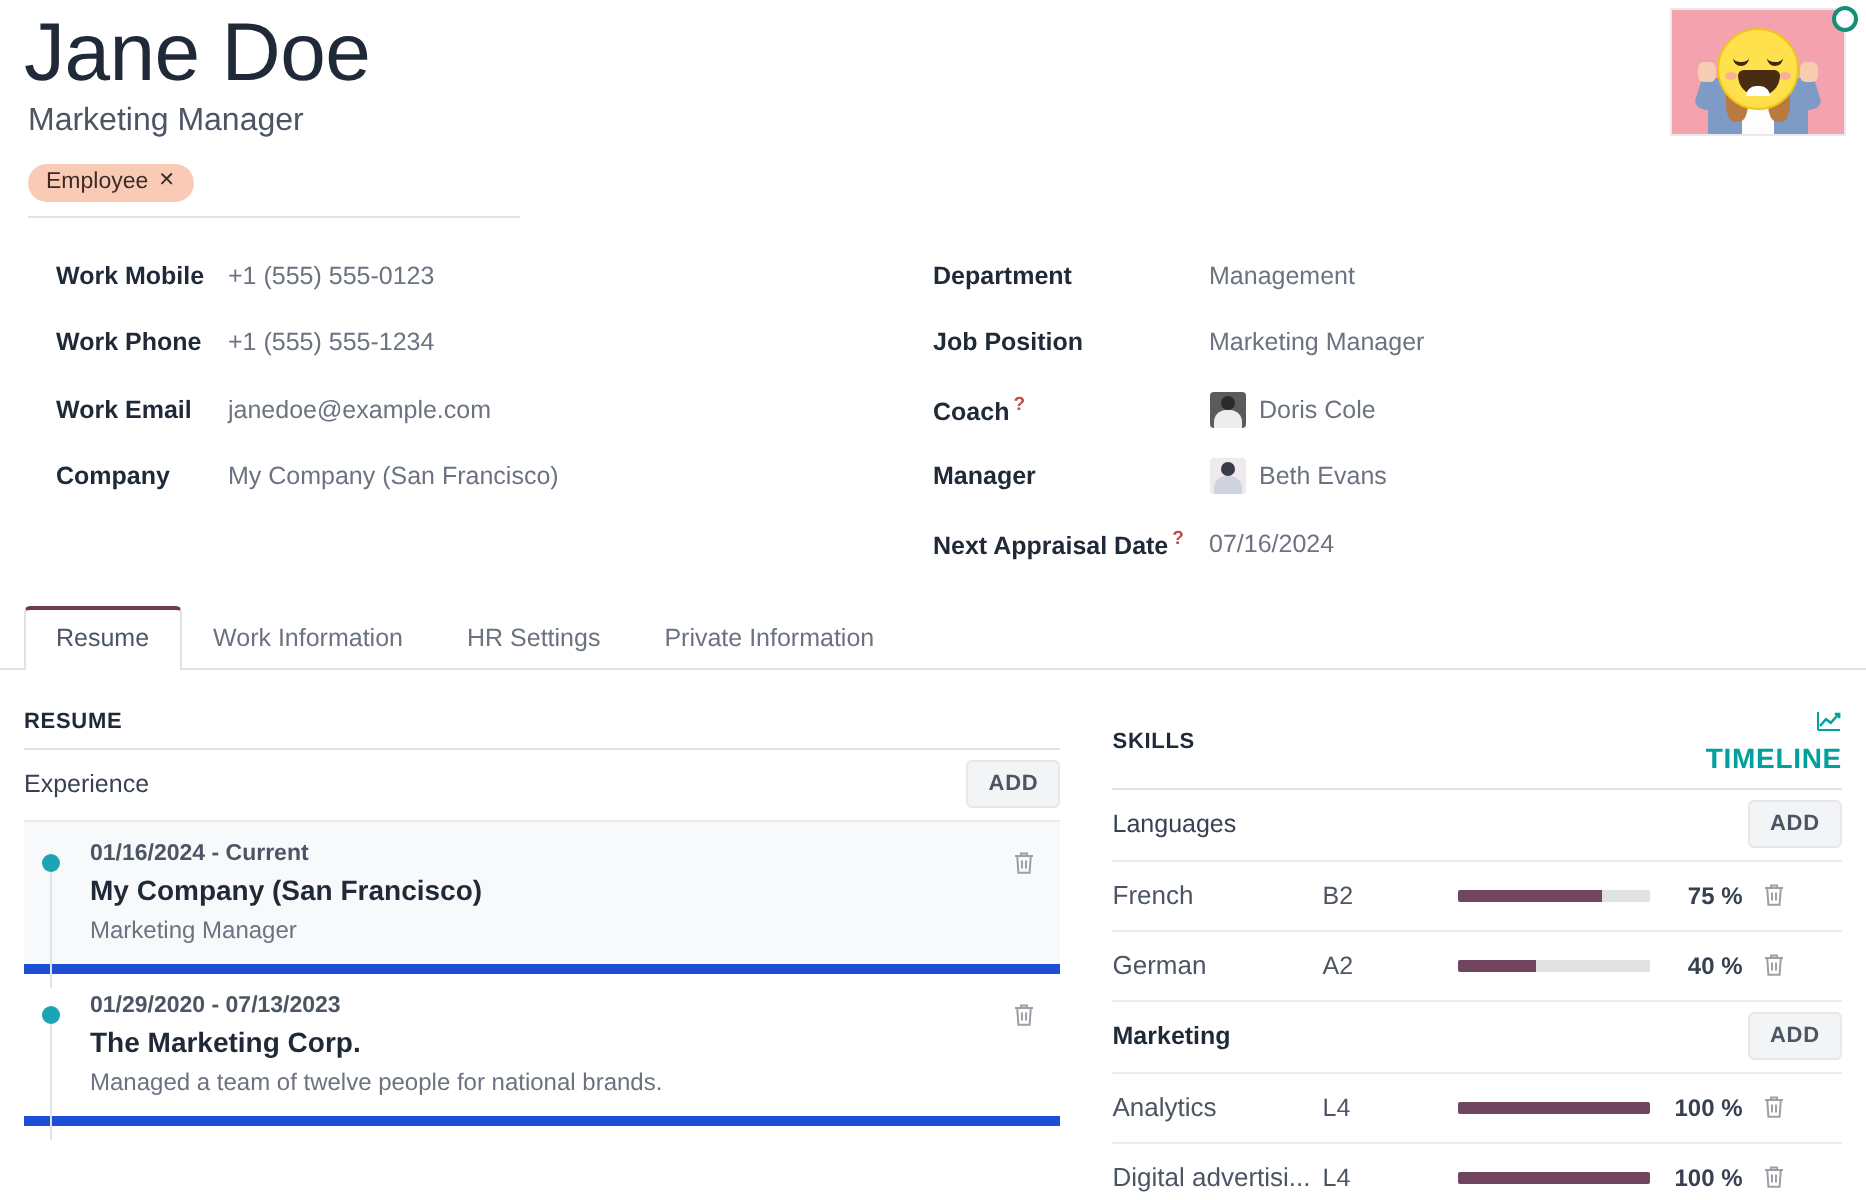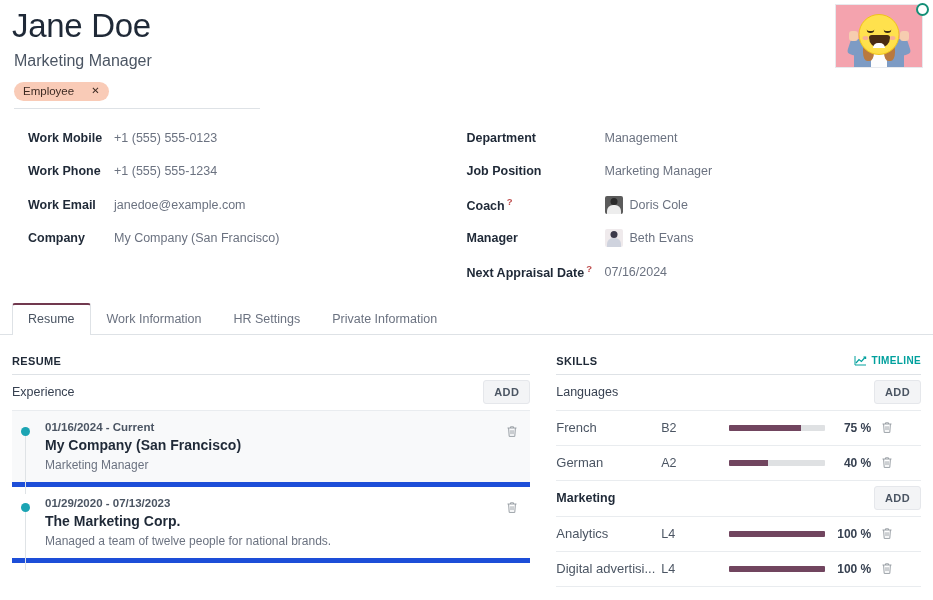--- a/index.html
+++ b/index.html
@@ -9,30 +9,30 @@
     background: #ffffff;
     font-family: "Liberation Sans", "DejaVu Sans", sans-serif;
     color: #374151;
     overflow: hidden;
   }
   .page { position: relative; width: 933px; height: 600px; }
 
   
   .header { padding: 6px 12px 0 12px; position: relative; }
   .emp-name {
-    font-size: 33px; line-height: 40px; font-weight: 400;
+    font-size: 41px; line-height: 40px; font-weight: 400;
     color: #1f2937; letter-spacing: -0.3px; margin: 0;
   }
   .emp-job {
     font-size: 16px; line-height: 22px; color: #4b5563;
     margin: 4px 0 0 2px; font-weight: 400;
   }
   .tag-row { margin: 9px 0 0 2px; }
   .tag {
-    display: inline-flex; align-items: center; gap: 17px;
+    display: inline-flex; align-items: center; gap: 5px;
     background: #f9cbb7; color: #3d2a22;
     border-radius: 11px; padding: 2px 9px 3px 9px;
     font-size: 11.5px; line-height: 14px;
   }
   .tag-x { font-size: 10px; color: #3d2a22; cursor: pointer; }
   .tag-underline {
     margin: 7px 0 0 2px; width: 246px; height: 1px; background: #dee2e6;
   }
 
   
@@ -176,23 +176,23 @@
   .sect-head {
     font-size: 11px; font-weight: 700; letter-spacing: .35px;
     color: #1f2937; text-transform: uppercase;
     padding-bottom: 7px; border-bottom: 1px solid #dee2e6;
   }
   .skills-head {
     display: flex; align-items: center; justify-content: space-between;
     padding-bottom: 7px; border-bottom: 1px solid #dee2e6;
   }
   .timeline-link {
-    display: flex; align-items: flex-start; gap: 5px;
-    color: #00a09d; font-size: 10px; font-weight: 700;
-    letter-spacing: .35px; text-transform: uppercase; cursor: pointer;
+    display: flex; align-items: flex-end; gap: 5px;
+    color: #00a09d; font-size: 14px; font-weight: 700;
+    letter-spacing: .35px; text-transform: uppercase; cursor: pointer; flex-direction: column;
   }
 
   .grp-row {
     display: flex; align-items: center; justify-content: space-between;
     height: 36px; border-bottom: 1px solid #e9ecef;
   }
   .grp-name { font-size: 12.5px; color: #374151; font-weight: 400; }
   .grp-name.bold { font-weight: 700; color: #1f2937; }
   .btn-add {
     background: #f3f4f6; border: 1px solid #e5e7eb; border-radius: 3px;

